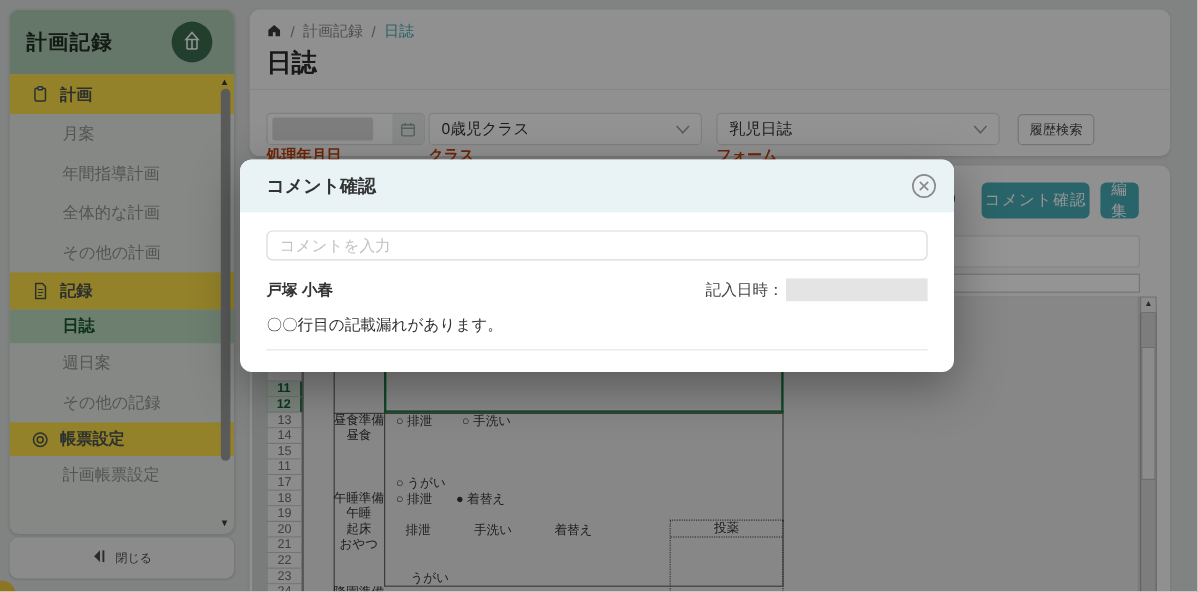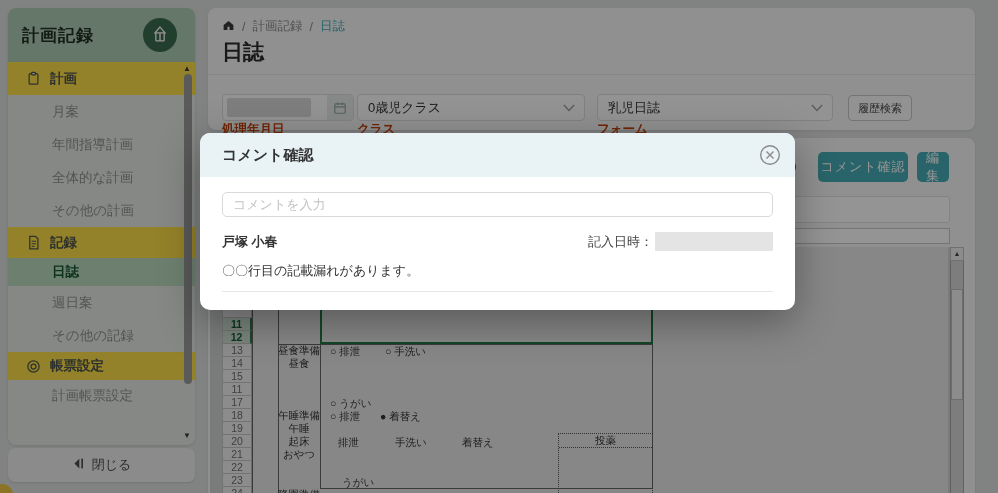--- a/index.html
+++ b/index.html
@@ -18,21 +18,21 @@
   .sb-row { display:flex; align-items:center; font-size:13.5px; color:#8f938f; padding-left:44px; cursor:default; }
   .sb-row.section { padding-left:18px; background:#fde047; color:#4f554f; font-weight:bold; gap:9px; }
   .sb-row.selected { background:#bcdcc2; color:#1a5632; font-weight:bold; }
   .sb-icon { width:15px; height:15px; display:inline-block; }
   
   .sb-scroll-thumb { position:absolute; width:8px; border-radius:4px; background:#9b9b9b; }
   .sb-scroll-arrow { position:absolute; font-size:8px; color:#3c3c3c; line-height:8px; }
   
   .sb-footer { position:absolute; left:8px; top:448px; width:187px; height:34px; background:#efefef;
                border-radius:7px; display:flex; align-items:center; justify-content:center; gap:7px;
-               color:#4d4d4d; font-size:13px; box-shadow:0 1px 2px rgba(0,0,0,.12); }
+               color:#4d4d4d; font-size:10px; box-shadow:0 1px 2px rgba(0,0,0,.12); }
   .fab { position:absolute; left:-9px; top:484px; width:22px; height:22px; border-radius:50%; background:#efc83f; }
 
   
   .card { position:absolute; background:#f8f9f8; border-radius:8px; box-shadow:0 1px 3px rgba(0,0,0,.10); }
   .header-card { left:208px; top:8px; width:767px; height:122px; }
   .content-card { left:208px; top:138px; width:767px; height:355px; border-radius:8px 8px 0 0; }
 
   .breadcrumb { position:absolute; left:14px; top:10px; display:flex; align-items:center; gap:7px; font-size:12.5px; color:#8a8a8a; }
   .bc-link { color:#45acb5; }
   .page-title { position:absolute; left:14px; top:30px; font-size:21px; font-weight:bold; color:#2b2b2b; }

